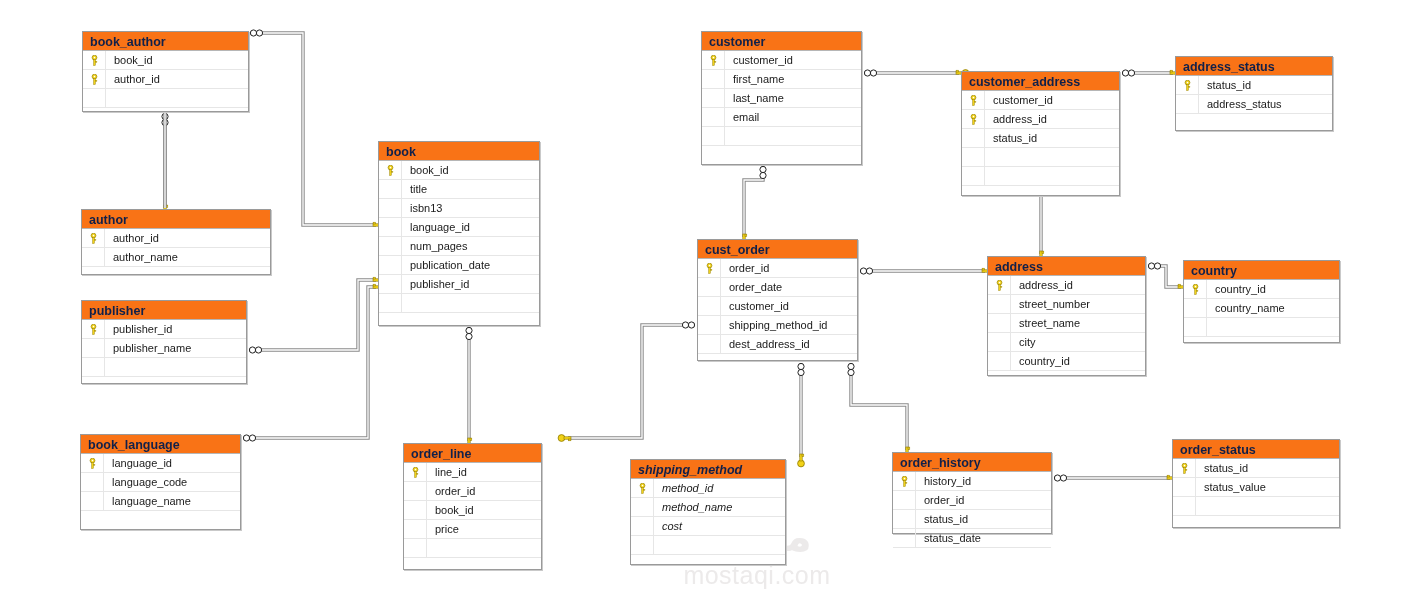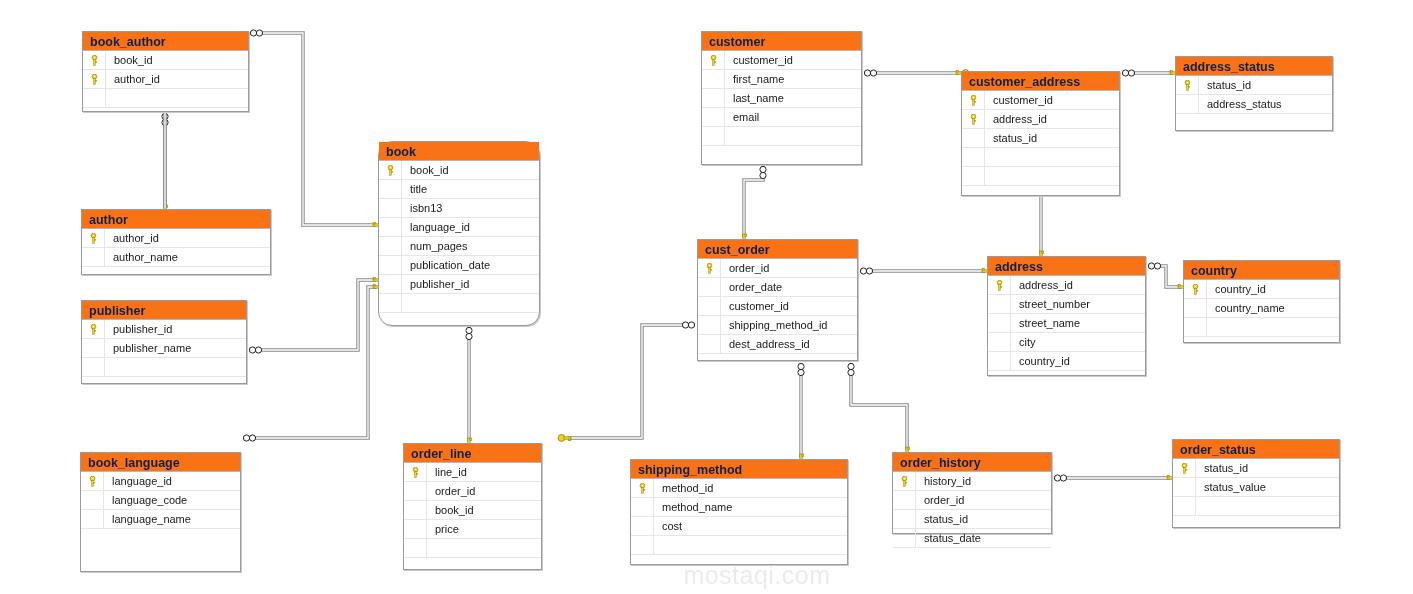--- a/index.html
+++ b/index.html
@@ -300,21 +300,21 @@
           <div class="row">
             <div class="kcell"></div>
             <div class="fname">publisher_name</div>
             <div class="pad"></div>
           </div>
           <div class="row filler">
             <div class="kcell"></div>
           </div>
         </div>
       </div>
-      <div class="tbl" style="left: 80px; top: 452px; width: 161px; height: 120px;">
+      <div class="tbl" style="left: 80px; top: 434px; width: 161px; height: 96px;">
         <div class="hdr">book_language</div>
         <div class="rows">
           <div class="row">
             <div class="kcell">
               <svg class="keyicon" viewBox="0 0 9 11">
                 <circle cx="4.5" cy="2.6" r="2.4" fill="#f2d218" stroke="#9a8400" stroke-width=".7"></circle>
                 <circle cx="4.5" cy="2.6" r=".8" fill="#ffffff"></circle>
                 <rect x="3.7" y="4.4" width="1.6" height="6" fill="#f2d218" stroke="#9a8400" stroke-width=".5"></rect>
                 <rect x="5.3" y="6.4" width="1.6" height="1" fill="#f2d218" stroke="#9a8400" stroke-width=".4"></rect>
               </svg>
@@ -327,21 +327,21 @@
             <div class="fname">language_code</div>
             <div class="pad"></div>
           </div>
           <div class="row">
             <div class="kcell"></div>
             <div class="fname">language_name</div>
             <div class="pad"></div>
           </div>
         </div>
       </div>
-      <div class="tbl" style="left: 378px; top: 141px; width: 162px; height: 185px; border-radius: 14px;">
+      <div class="tbl" style="left: 378px; top: 141px; width: 162px; height: 185px;">
         <div class="hdr">book</div>
         <div class="rows">
           <div class="row">
             <div class="kcell">
               <svg class="keyicon" viewBox="0 0 9 11">
                 <circle cx="4.5" cy="2.6" r="2.4" fill="#f2d218" stroke="#9a8400" stroke-width=".7"></circle>
                 <circle cx="4.5" cy="2.6" r=".8" fill="#ffffff"></circle>
                 <rect x="3.7" y="4.4" width="1.6" height="6" fill="#f2d218" stroke="#9a8400" stroke-width=".5"></rect>
                 <rect x="5.3" y="6.4" width="1.6" height="1" fill="#f2d218" stroke="#9a8400" stroke-width=".4"></rect>
               </svg>
@@ -412,21 +412,21 @@
           <div class="row">
             <div class="kcell"></div>
             <div class="fname">price</div>
             <div class="pad"></div>
           </div>
           <div class="row filler">
             <div class="kcell"></div>
           </div>
         </div>
       </div>
-      <div class="tbl" style="left: 630px; top: 459px; width: 218px; height: 106px;">
+      <div class="tbl" style="left: 630px; top: 459px; width: 156px; height: 106px; font-style: italic;">
         <div class="hdr">shipping_method</div>
         <div class="rows">
           <div class="row">
             <div class="kcell">
               <svg class="keyicon" viewBox="0 0 9 11">
                 <circle cx="4.5" cy="2.6" r="2.4" fill="#f2d218" stroke="#9a8400" stroke-width=".7"></circle>
                 <circle cx="4.5" cy="2.6" r=".8" fill="#ffffff"></circle>
                 <rect x="3.7" y="4.4" width="1.6" height="6" fill="#f2d218" stroke="#9a8400" stroke-width=".5"></rect>
                 <rect x="5.3" y="6.4" width="1.6" height="1" fill="#f2d218" stroke="#9a8400" stroke-width=".4"></rect>
               </svg>

